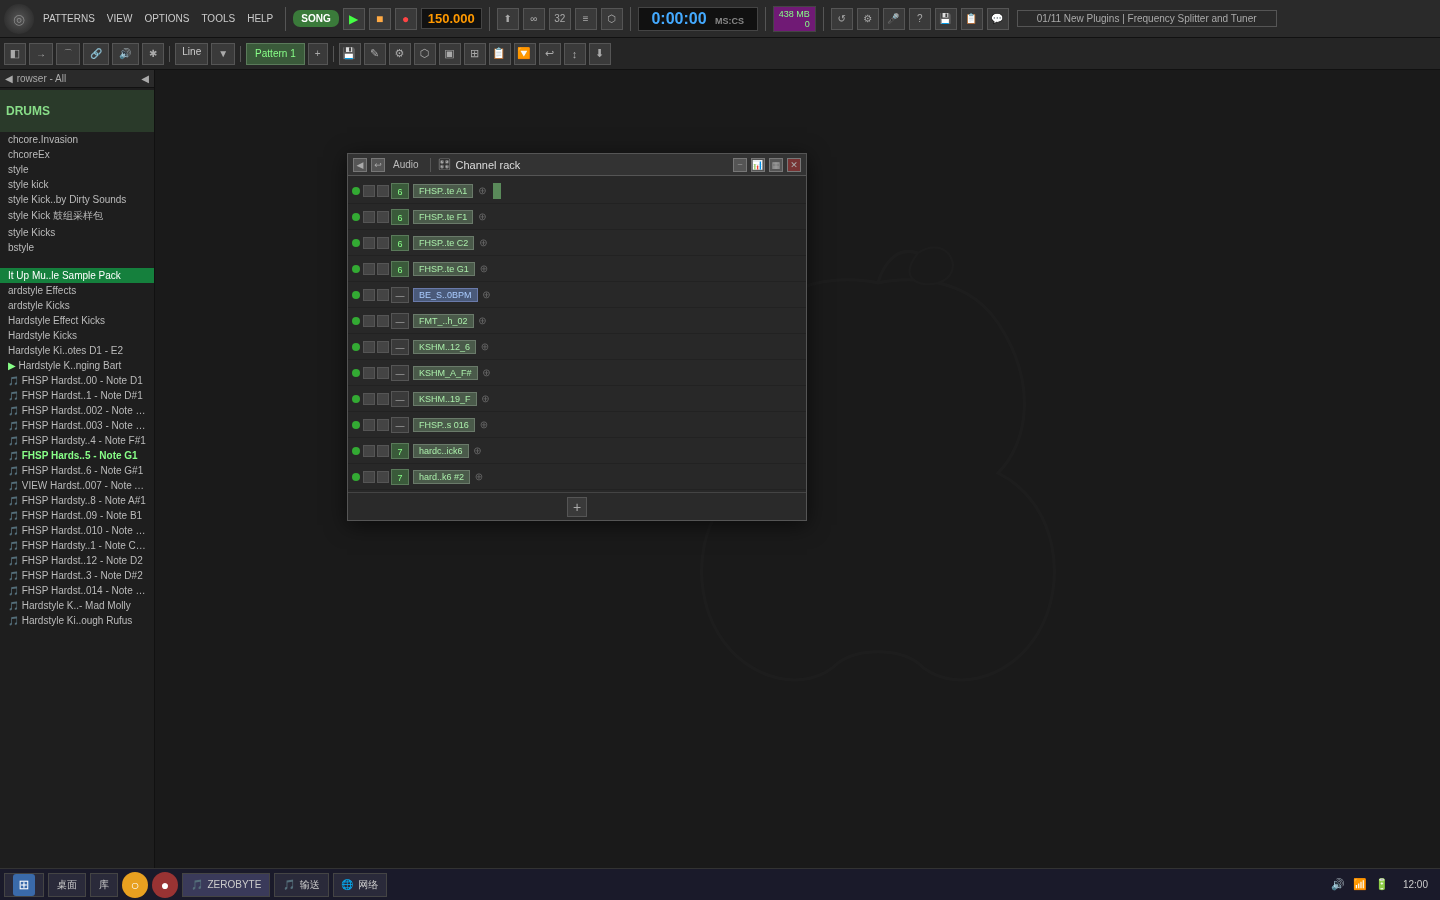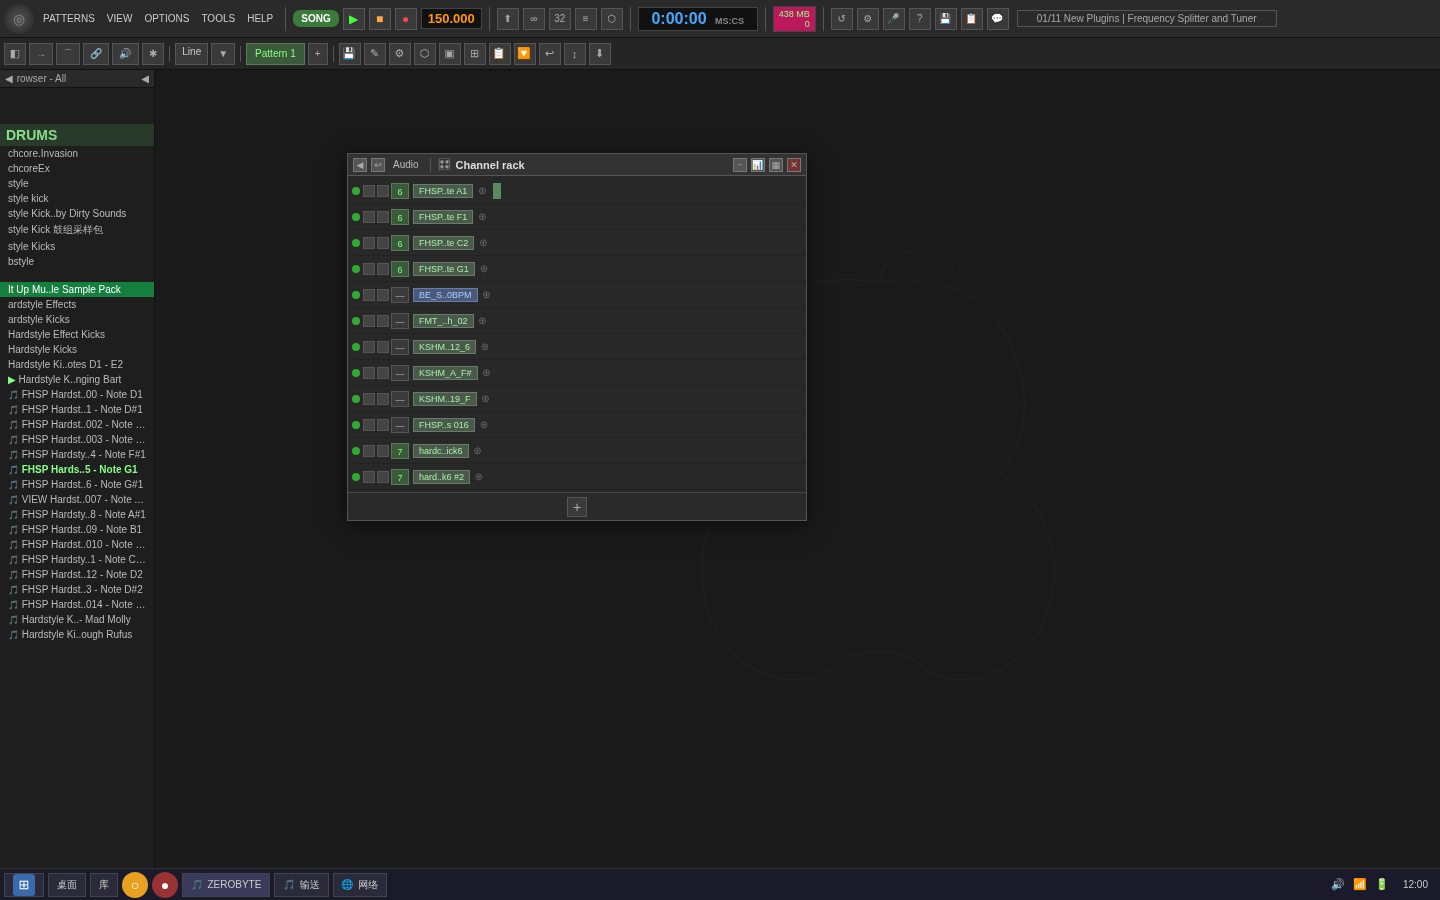--- a/index.html
+++ b/index.html
@@ -92,21 +92,21 @@
       cursor: pointer;
       font-size: 10px;
       color: #aaa;
     }
     .toolbar-sep {
       width: 1px; height: 24px;
       background: #555;
       margin: 0 3px;
     }
     .cpu-display {
-      background: #be185d;
+      background: #701a75;
       border: 1px solid #444;
       padding: 2px 5px;
       font-size: 9px;
       color: #8f8;
       text-align: right;
     }
     .plugin-info {
       background: #2a2a2a;
       border: 1px solid #555;
       padding: 2px 19px;
@@ -186,25 +186,24 @@
       color: #aaa;
       border-bottom: 1px solid #111;
       display: flex; align-items: center; gap: 4px;
     }
     .sidebar-section {
       padding: 2px 0;
     }
     .sidebar-section-header {
       background: #2a3a2a;
       color: #8d8;
-      padding: 3px 6px;
-      font-size: 14px;
+      padding: 14px 6px;
+      font-size: 12px;
       font-weight: bold;
       cursor: pointer;
-      margin-top: 34px;
     }
     .sidebar-item {
       padding: 2px 8px;
       font-size: 10px;
       color: #bbb;
       cursor: pointer;
       white-space: nowrap;
       overflow: hidden;
       text-overflow: ellipsis;
     }
@@ -225,21 +224,21 @@
     .window-titlebar {
       background: #333;
       height: 22px;
       display: flex;
       align-items: center;
       padding: 0 5px;
       border-bottom: 1px solid #555;
       gap: 4px;
     }
     .window-title-icon { color: #aaa; font-size: 11px; }
-    .window-title-text { font-size: 11px; color: #ddd; font-weight: bold; flex: 1; }
+    .window-title-text { font-size: 11px; color: #ddd; font-weight: normal; flex: 1; }
     .window-btn {
       width: 14px; height: 14px;
       background: #555;
       border: 1px solid #777;
       cursor: pointer;
       font-size: 9px;
       display: flex; align-items: center; justify-content: center;
       color: #aaa;
     }
     .window-btn.close { background: #733; }

